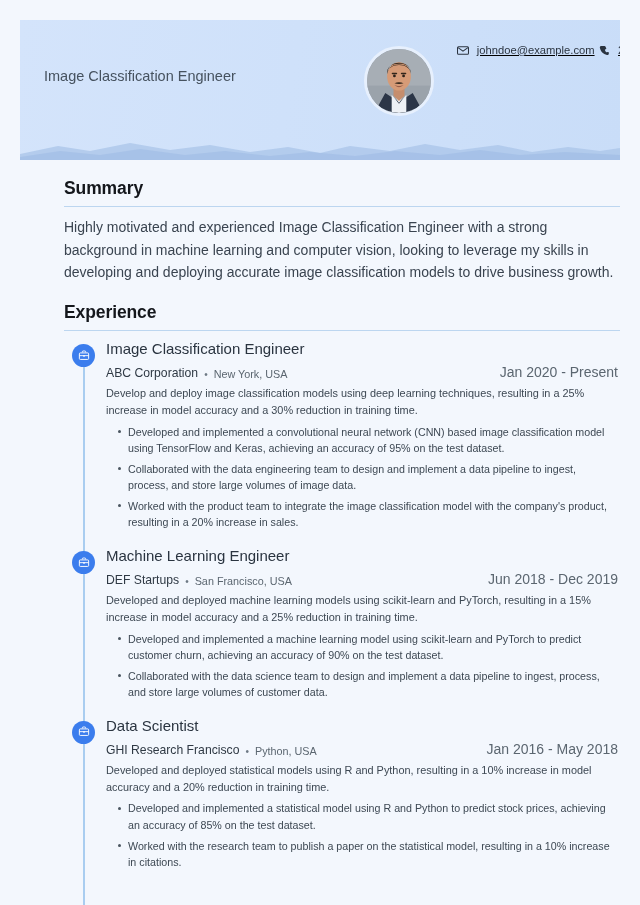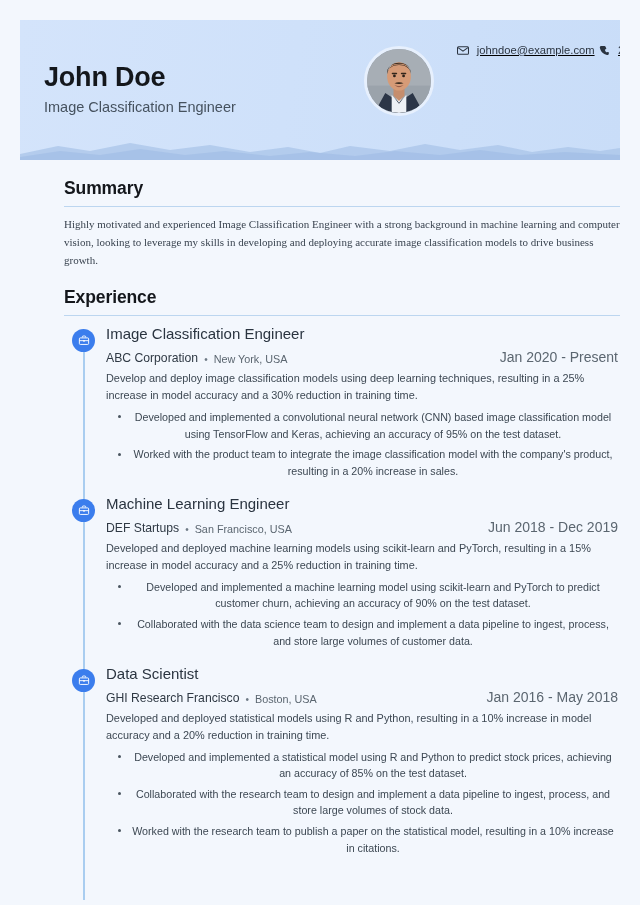--- a/index.html
+++ b/index.html
@@ -103,24 +103,23 @@
     color: #14171c;
     letter-spacing: -0.1px;
   }
   .section-rule {
     height: 1px;
     background: #bcd6f0;
     margin-top: 7px;
   }
   .summary-text {
     margin-top: 9px;
-    font-size: 11px;
+    font-size: 14px;
     line-height: 1.62;
     color: #3a4450;
-    font-family: Liberation Serif, serif;
   }
 
   
   .timeline { position: relative; margin-top: 9px; }
   .tl-line {
     position: absolute;
     left: 19px;
     top: 12px;
     bottom: -40px;
     width: 1.5px;
@@ -183,21 +182,20 @@
   .job-desc {
     margin-top: 5px;
     font-size: 10.9px;
     line-height: 1.55;
     color: #3d4853;
   }
   .job-bullets {
     margin-top: 5px;
     padding-left: 14px;
     list-style: none;
-    text-align: center;
   }
   .job-bullets li {
     position: relative;
     font-size: 10.7px;
     line-height: 1.55;
     color: #3d4853;
     margin-bottom: 4px;
     padding-left: 8px;
   }
   .job-bullets li::before {
@@ -213,21 +211,20 @@
 </style>
 </head>
 <body>
 
 <div class="page">
 
   <div class="header">
     <div class="header-inner">
 
       <div class="identity">
-        <div class="name">John Doe</div>
         <div class="title">Image Classification Engineer</div>
       </div>
 
       <div class="avatar-wrap">
         <div class="avatar">
           <svg viewBox="0 0 70 70" xmlns="http://www.w3.org/2000/svg">
             <defs>
               <clipPath id="circ">
                   <circle cx="35" cy="35" r="35"></circle>
                 </clipPath>
@@ -369,20 +366,21 @@
             <div class="job-title">Image Classification Engineer</div>
             <div class="job-meta">
               <span class="job-company">ABC Corporation</span>
               <span class="job-sep">•</span>
               <span class="job-location">New York, USA</span>
               <span class="job-dates">Jan 2020 - Present</span>
             </div>
             <div class="job-desc">Develop and deploy image classification models using deep learning techniques, resulting in a 25% increase in model accuracy and a 30% reduction in training time.</div>
             <ul class="job-bullets">
               <li>Developed and implemented a convolutional neural network (CNN) based image classification model using TensorFlow and Keras, achieving an accuracy of 95% on the test dataset.</li>
+              <li>Collaborated with the data engineering team to design and implement a data pipeline to ingest, process, and store large volumes of image data.</li>
               <li>Worked with the product team to integrate the image classification model with the company's product, resulting in a 20% increase in sales.</li>
             </ul>
           </div>
         </div>
 
         <div class="job">
           <div class="job-marker">
             <div class="marker-dot">
               <svg width="12" height="12" viewBox="0 0 14 14">
                   <path d="M5 2.8 V2.2 a1 1 0 0 1 1 -1 h2 a1 1 0 0 1 1 1 v0.6" fill="none" stroke="#ffffff" stroke-width="1.1"></path>
@@ -417,27 +415,26 @@
                   <path d="M1.6 6.6 H12.4" stroke="#ffffff" stroke-width="1.1"></path>
                   <rect x="6.2" y="5.9" width="1.6" height="2" fill="#ffffff"></rect>
                 </svg>
             </div>
           </div>
           <div class="job-body">
             <div class="job-title">Data Scientist</div>
             <div class="job-meta">
               <span class="job-company">GHI Research Francisco</span>
               <span class="job-sep">•</span>
-              <span class="job-location">Boston, USA</span>
+              <span class="job-location">Python, USA</span>
               <span class="job-dates">Jan 2016 - May 2018</span>
             </div>
             <div class="job-desc">Developed and deployed statistical models using R and Python, resulting in a 10% increase in model accuracy and a 20% reduction in training time.</div>
             <ul class="job-bullets">
               <li>Developed and implemented a statistical model using R and Python to predict stock prices, achieving an accuracy of 85% on the test dataset.</li>
-              <li>Collaborated with the research team to design and implement a data pipeline to ingest, process, and store large volumes of stock data.</li>
               <li>Worked with the research team to publish a paper on the statistical model, resulting in a 10% increase in citations.</li>
             </ul>
           </div>
         </div>
 
       </div>
     </div>
 
   </div>
 </div>

